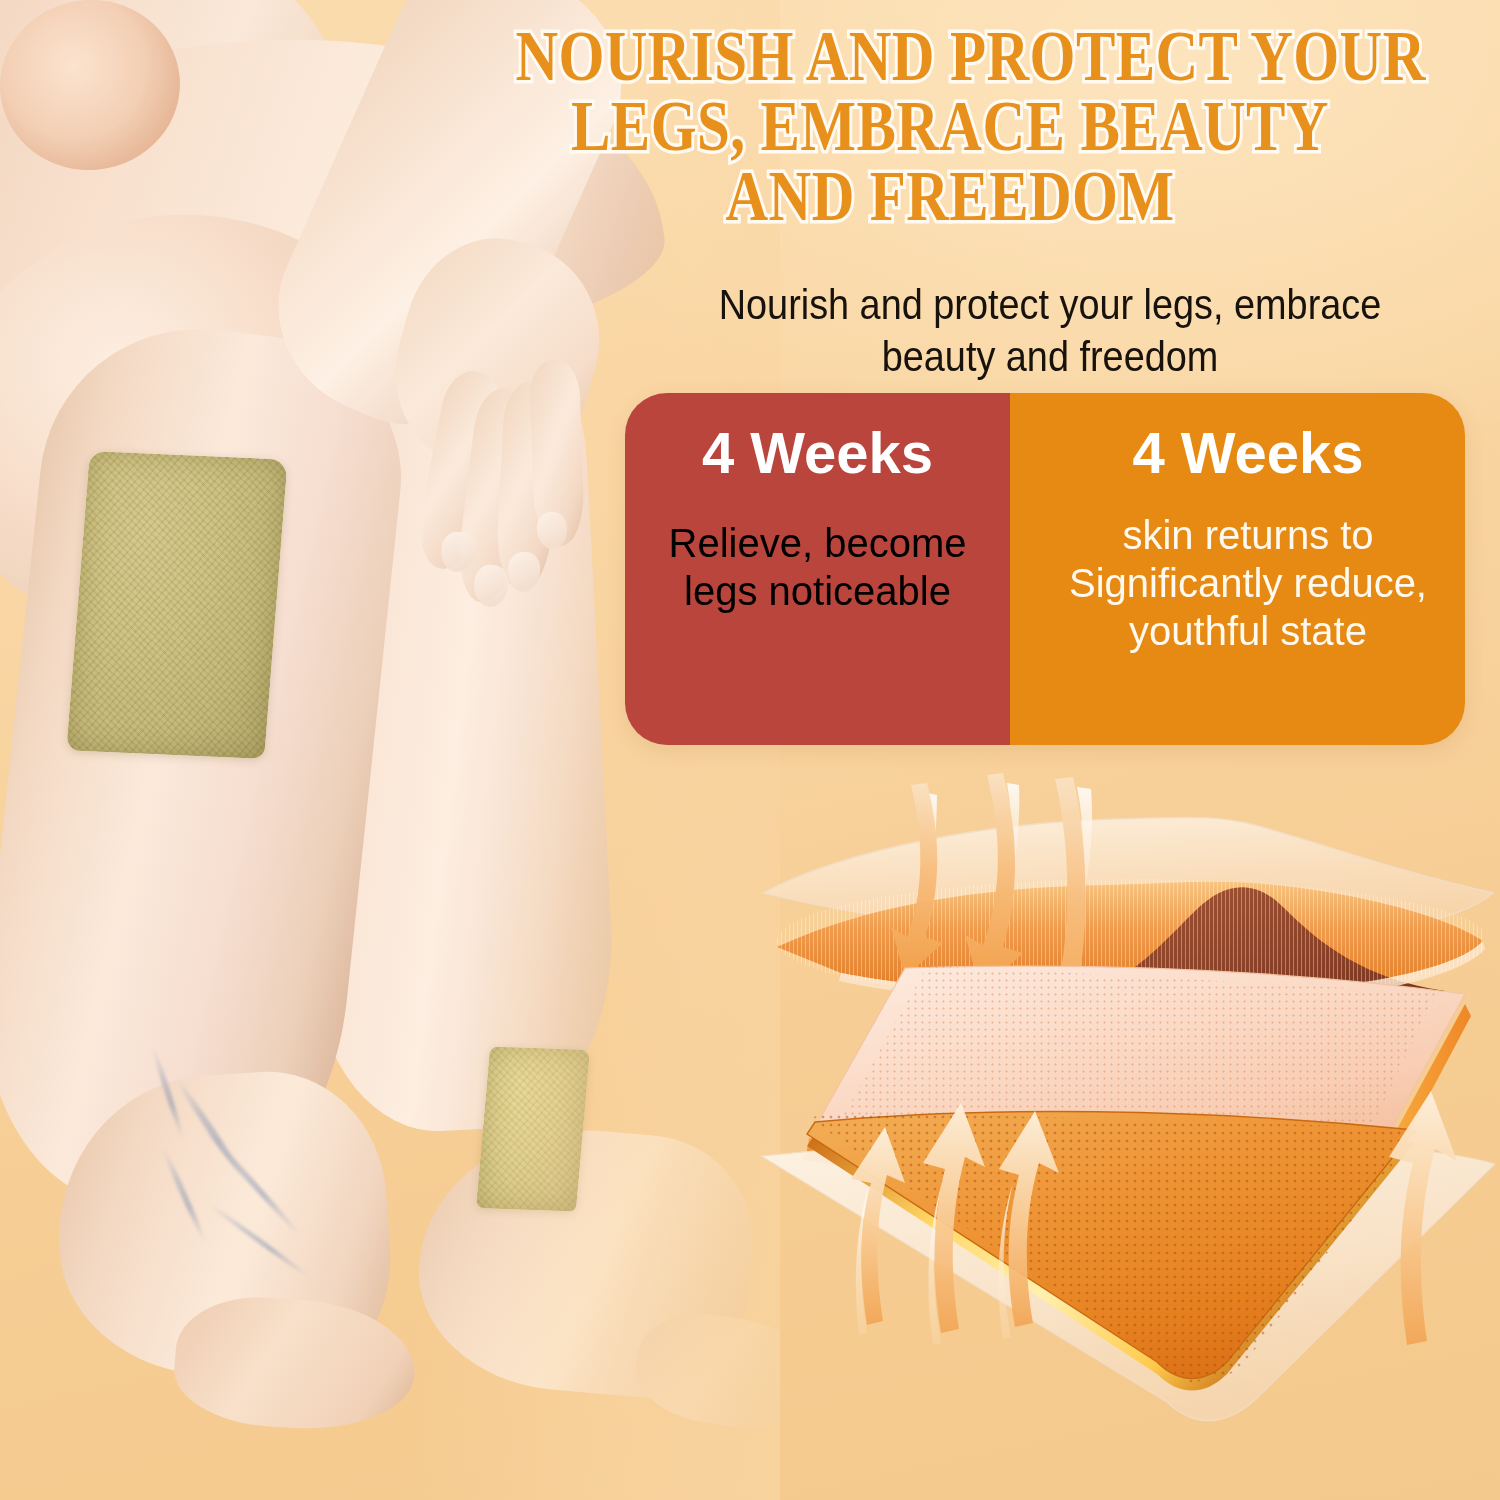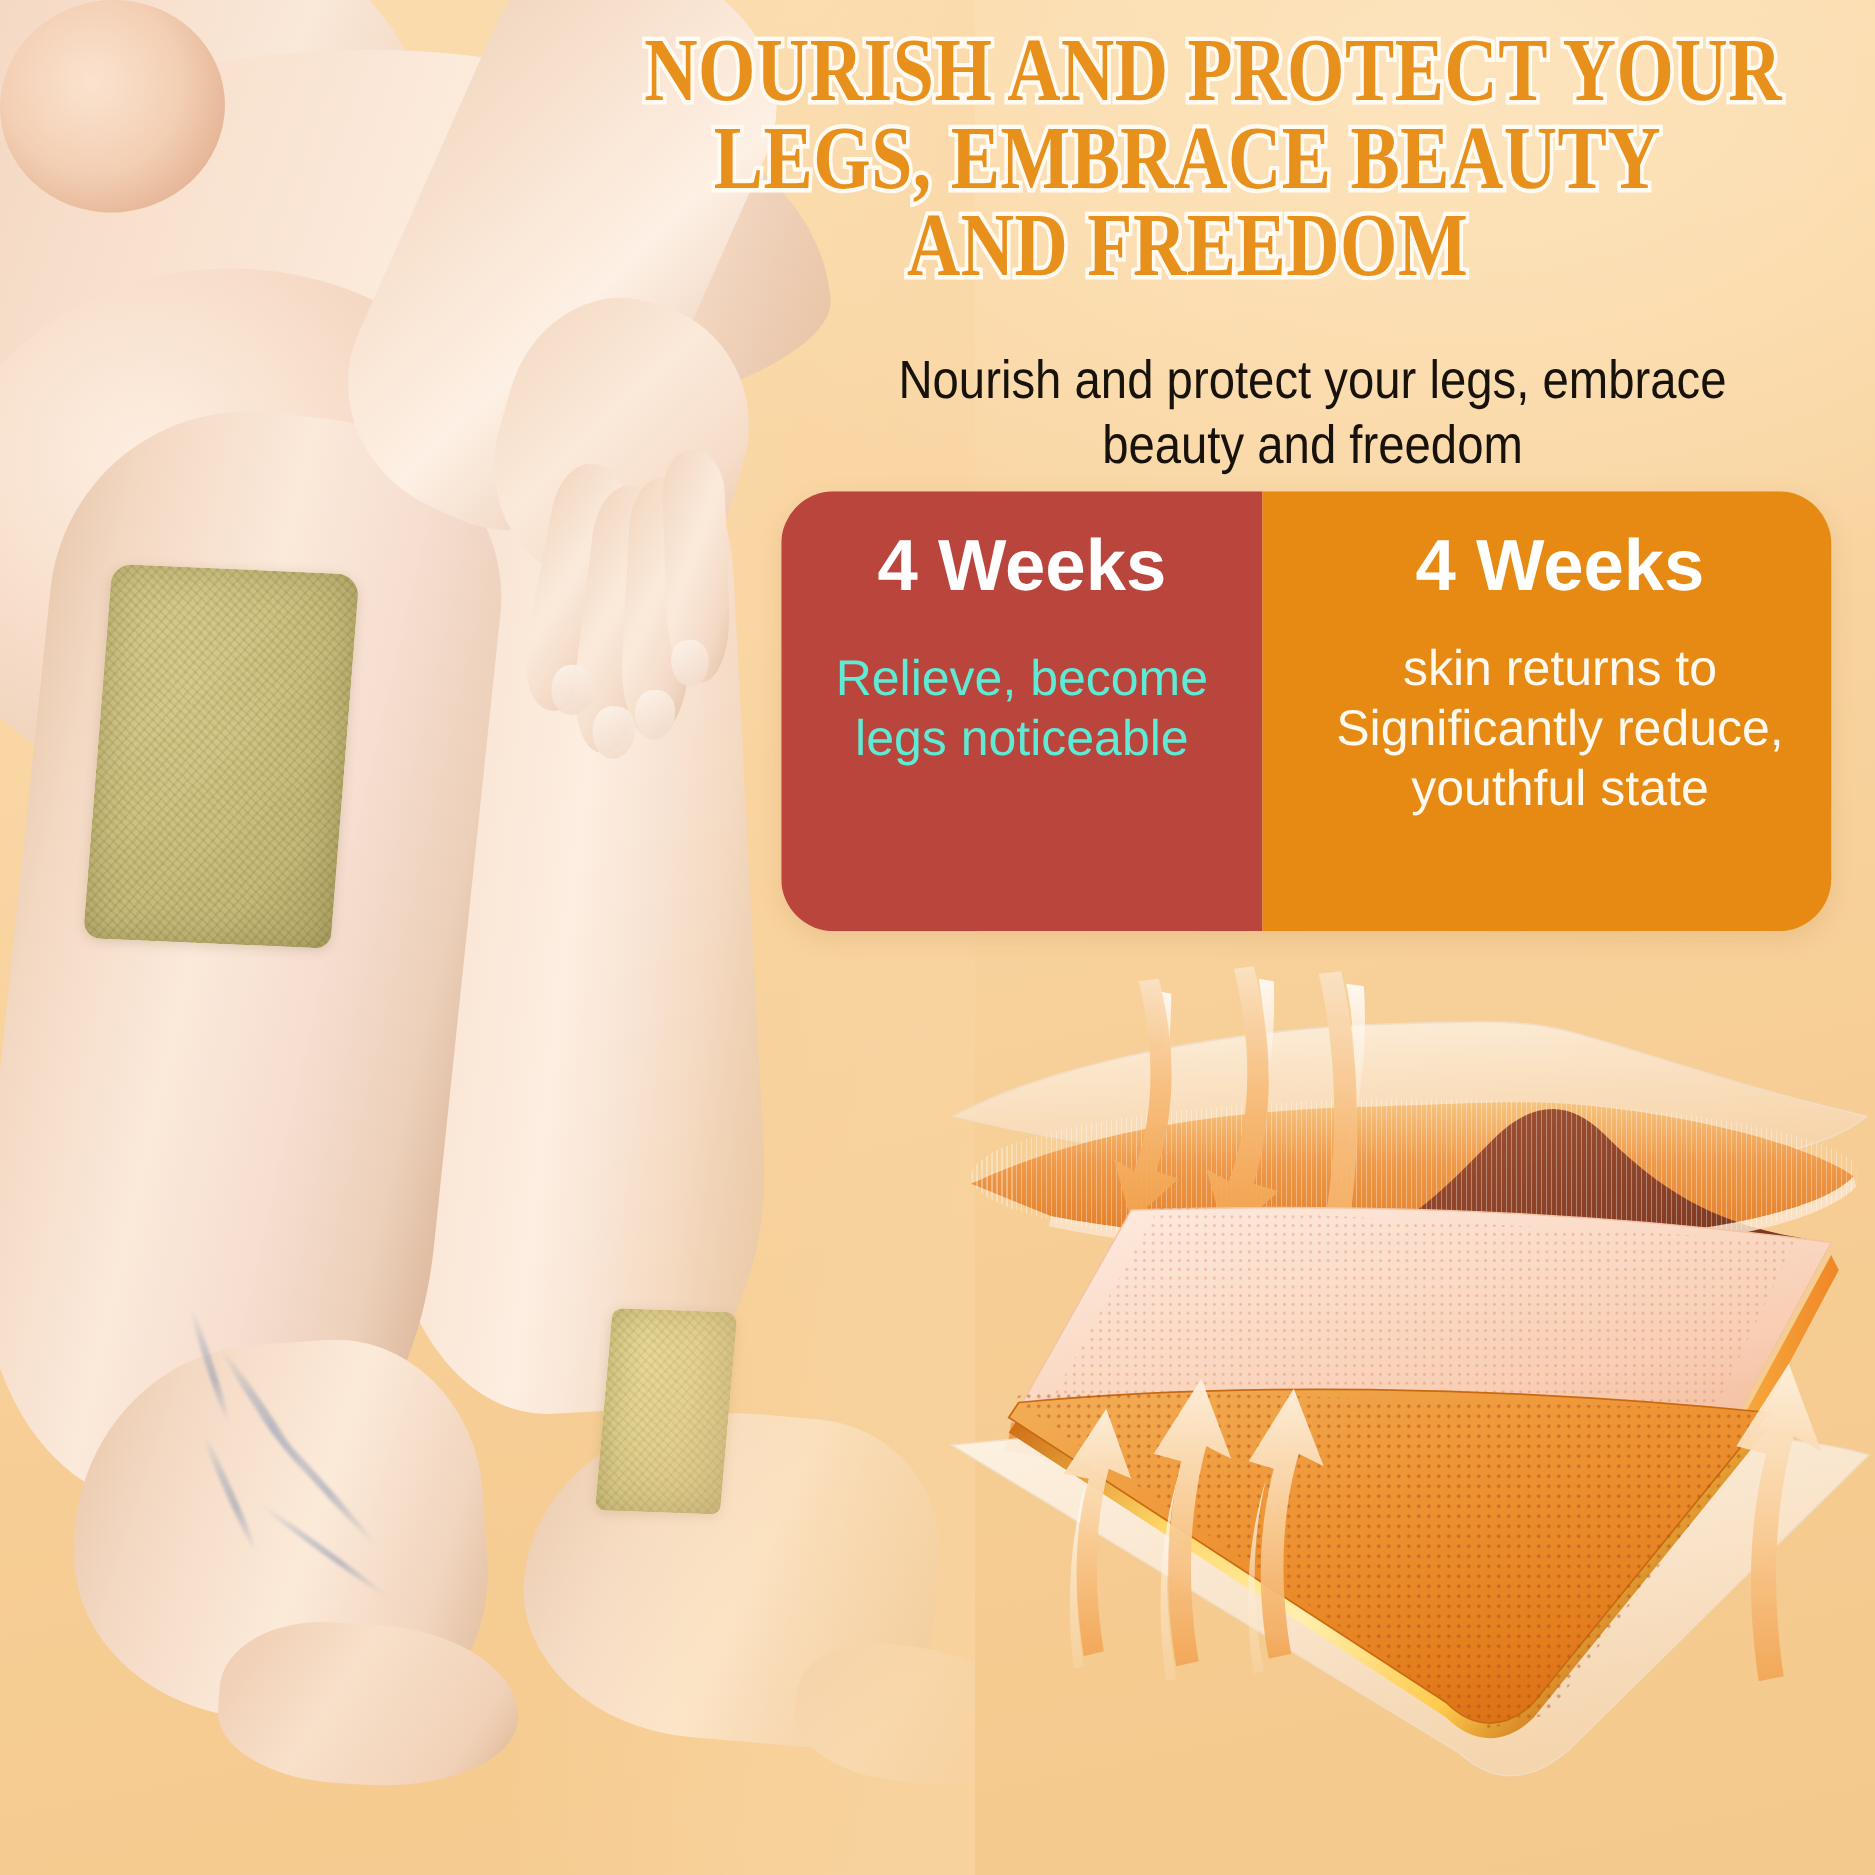--- a/index.html
+++ b/index.html
@@ -258,21 +258,21 @@
     white-space: nowrap;
   }
   .panel-left .panel-title  { margin-top: 4px; }
   .panel-right .panel-title { margin-top: 4px; }
 
   .panel-body {
     margin-top: 36px;
     font-size: 40px;
     line-height: 1.20;
     text-align: center;
-    color: #5eead4;
+    color: #000000;
   }
   .panel-right .panel-body {
     margin-top: 28px;
     color: #fff9ef;
   }
   .panel-body .body-line { display: block; white-space: nowrap; }
 
   
   .layer-diagram {
     position: absolute;

